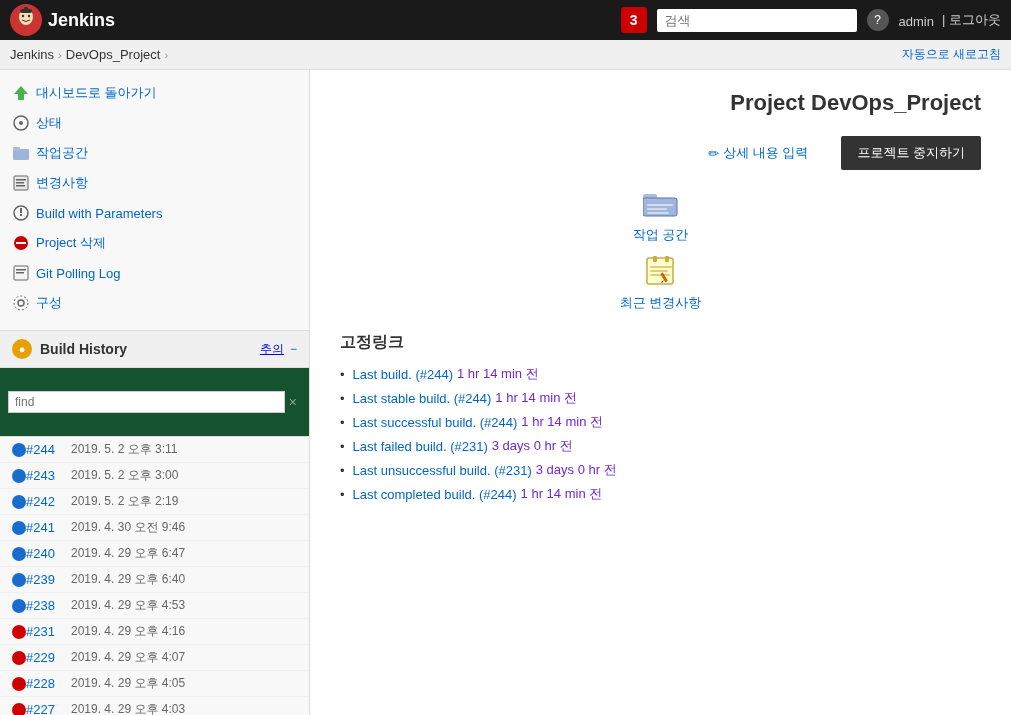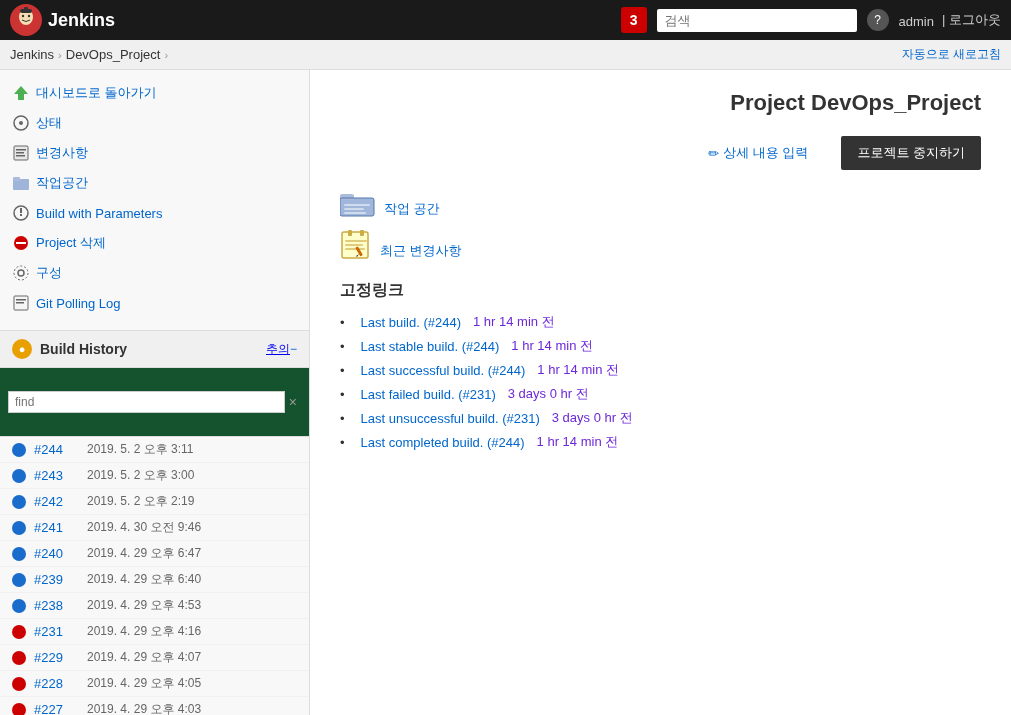--- a/index.html
+++ b/index.html
@@ -157,20 +157,21 @@
       color: white;
     }
     .build-history-header .bh-title {
       font-weight: bold;
       font-size: 14px;
       flex: 1;
     }
     .build-history-header .bh-controls {
       display: flex;
       align-items: center;
+      gap: 6px;
       font-size: 12px;
       color: #0066cc;
     }
     .build-search {
       padding: 23px 8px;
       background: #14532d;
       border-bottom: 1px solid #ddd;
       display: flex;
       align-items: center;
     }
@@ -191,21 +192,21 @@
     }
 
     .build-list {
       overflow-y: auto;
     }
     .build-item {
       display: flex;
       align-items: center;
       padding: 4px 12px;
       border-bottom: 1px solid #f0f0f0;
-      gap: 8px;
+      gap: 0;
     }
     .build-status-icon {
       width: 14px;
       height: 14px;
       border-radius: 50%;
       flex-shrink: 0;
     }
     .status-blue { background: #1a6ccc; }
     .status-red { background: #cc0000; }
     .build-item a {
@@ -259,23 +260,24 @@
       cursor: pointer;
       border-radius: 2px;
       margin-left: 23px;
     }
 
     .project-links {
       margin-bottom: 20px;
     }
     .project-link-item {
       display: flex;
-      align-items: flex-end;
+      align-items: center;
       gap: 8px;
       margin-bottom: 12px;
+      flex-direction: column;
     }
     .project-link-item a {
       color: #0066cc;
       text-decoration: none;
       font-size: 13px;
     }
 
     .permalink-section h2 {
       font-size: 16px;
       font-weight: bold;
@@ -283,21 +285,21 @@
       color: #333;
     }
     .permalink-list {
       list-style: none;
       padding: 0;
     }
     .permalink-list li {
       margin-bottom: 6px;
       display: flex;
       align-items: center;
-      gap: 12px;
+      gap: 4px;
       text-align: right;
     }
     .permalink-list li::before {
       content: "•";
       color: #333;
       margin-right: 4px;
     }
     .permalink-list a {
       color: #0066cc;
       text-decoration: none;
@@ -367,74 +369,74 @@
             <svg width="18" height="18" viewBox="0 0 18 18">
               <circle cx="9" cy="9" r="7" fill="none" stroke="#666" stroke-width="1.5"></circle>
               <circle cx="9" cy="9" r="2" fill="#666"></circle>
             </svg>
           </span>
           <span>상태</span>
         </a>
         <a href="#">
           <span class="nav-icon">
             <svg width="18" height="18" viewBox="0 0 18 18">
+              <rect x="1" y="5" width="16" height="11" rx="1" fill="#7799cc" opacity="0.7"></rect>
+              <rect x="1" y="3" width="7" height="4" rx="1" fill="#aabbdd"></rect>
+            </svg>
+          </span>
+          <span>작업공간</span>
+        </a>
+        <a href="#">
+          <span class="nav-icon">
+            <svg width="18" height="18" viewBox="0 0 18 18">
               <rect x="2" y="2" width="14" height="14" rx="1" fill="#e8e8e8" stroke="#666" stroke-width="1"></rect>
               <rect x="4" y="5" width="10" height="1.5" fill="#666"></rect>
               <rect x="4" y="8" width="8" height="1.5" fill="#666"></rect>
               <rect x="4" y="11" width="9" height="1.5" fill="#666"></rect>
             </svg>
           </span>
           <span>변경사항</span>
         </a>
         <a href="#">
           <span class="nav-icon">
             <svg width="18" height="18" viewBox="0 0 18 18">
-              <rect x="1" y="5" width="16" height="11" rx="1" fill="#7799cc" opacity="0.7"></rect>
-              <rect x="1" y="3" width="7" height="4" rx="1" fill="#aabbdd"></rect>
-            </svg>
-          </span>
-          <span>작업공간</span>
-        </a>
-        <a href="#">
-          <span class="nav-icon">
-            <svg width="18" height="18" viewBox="0 0 18 18">
               <circle cx="9" cy="9" r="7" fill="none" stroke="#666" stroke-width="1.5"></circle>
               <rect x="8" y="4" width="2" height="5" fill="#666"></rect>
               <rect x="8" y="10" width="2" height="2" fill="#666"></rect>
             </svg>
           </span>
           <span>Build with Parameters</span>
         </a>
         <a href="#">
           <span class="nav-icon">
             <svg width="18" height="18" viewBox="0 0 18 18">
               <circle cx="9" cy="9" r="7" fill="#cc0000"></circle>
               <rect x="4" y="8" width="10" height="2" fill="white"></rect>
             </svg>
           </span>
           <span>Project 삭제</span>
         </a>
         <a href="#">
           <span class="nav-icon">
             <svg width="18" height="18" viewBox="0 0 18 18">
-              <circle cx="9" cy="9" r="3" fill="none" stroke="#666" stroke-width="1.5"></circle>
-              <circle cx="9" cy="9" r="7" fill="none" stroke="#666" stroke-width="1" stroke-dasharray="2,2"></circle>
-            </svg>
-          </span>
-          <span>구성</span>
-        </a>
-        <a href="#">
-          <span class="nav-icon">
-            <svg width="18" height="18" viewBox="0 0 18 18">
               <rect x="2" y="2" width="14" height="14" rx="1" fill="#f5f5f5" stroke="#666" stroke-width="1"></rect>
               <rect x="4" y="5" width="10" height="1.5" fill="#666"></rect>
               <rect x="4" y="8" width="8" height="1.5" fill="#666"></rect>
             </svg>
           </span>
           <span>Git Polling Log</span>
+        </a>
+        <a href="#">
+          <span class="nav-icon">
+            <svg width="18" height="18" viewBox="0 0 18 18">
+              <circle cx="9" cy="9" r="3" fill="none" stroke="#666" stroke-width="1.5"></circle>
+              <circle cx="9" cy="9" r="7" fill="none" stroke="#666" stroke-width="1" stroke-dasharray="2,2"></circle>
+            </svg>
+          </span>
+          <span>구성</span>
         </a>
       </nav>
 
     <div class="build-history-section">
       <div class="build-history-header">
         <div class="bh-icon">●</div>
         <span class="bh-title">Build History</span>
         <div class="bh-controls">
           <a href="#">추의</a>
           <span style="cursor:pointer;">−</span>

